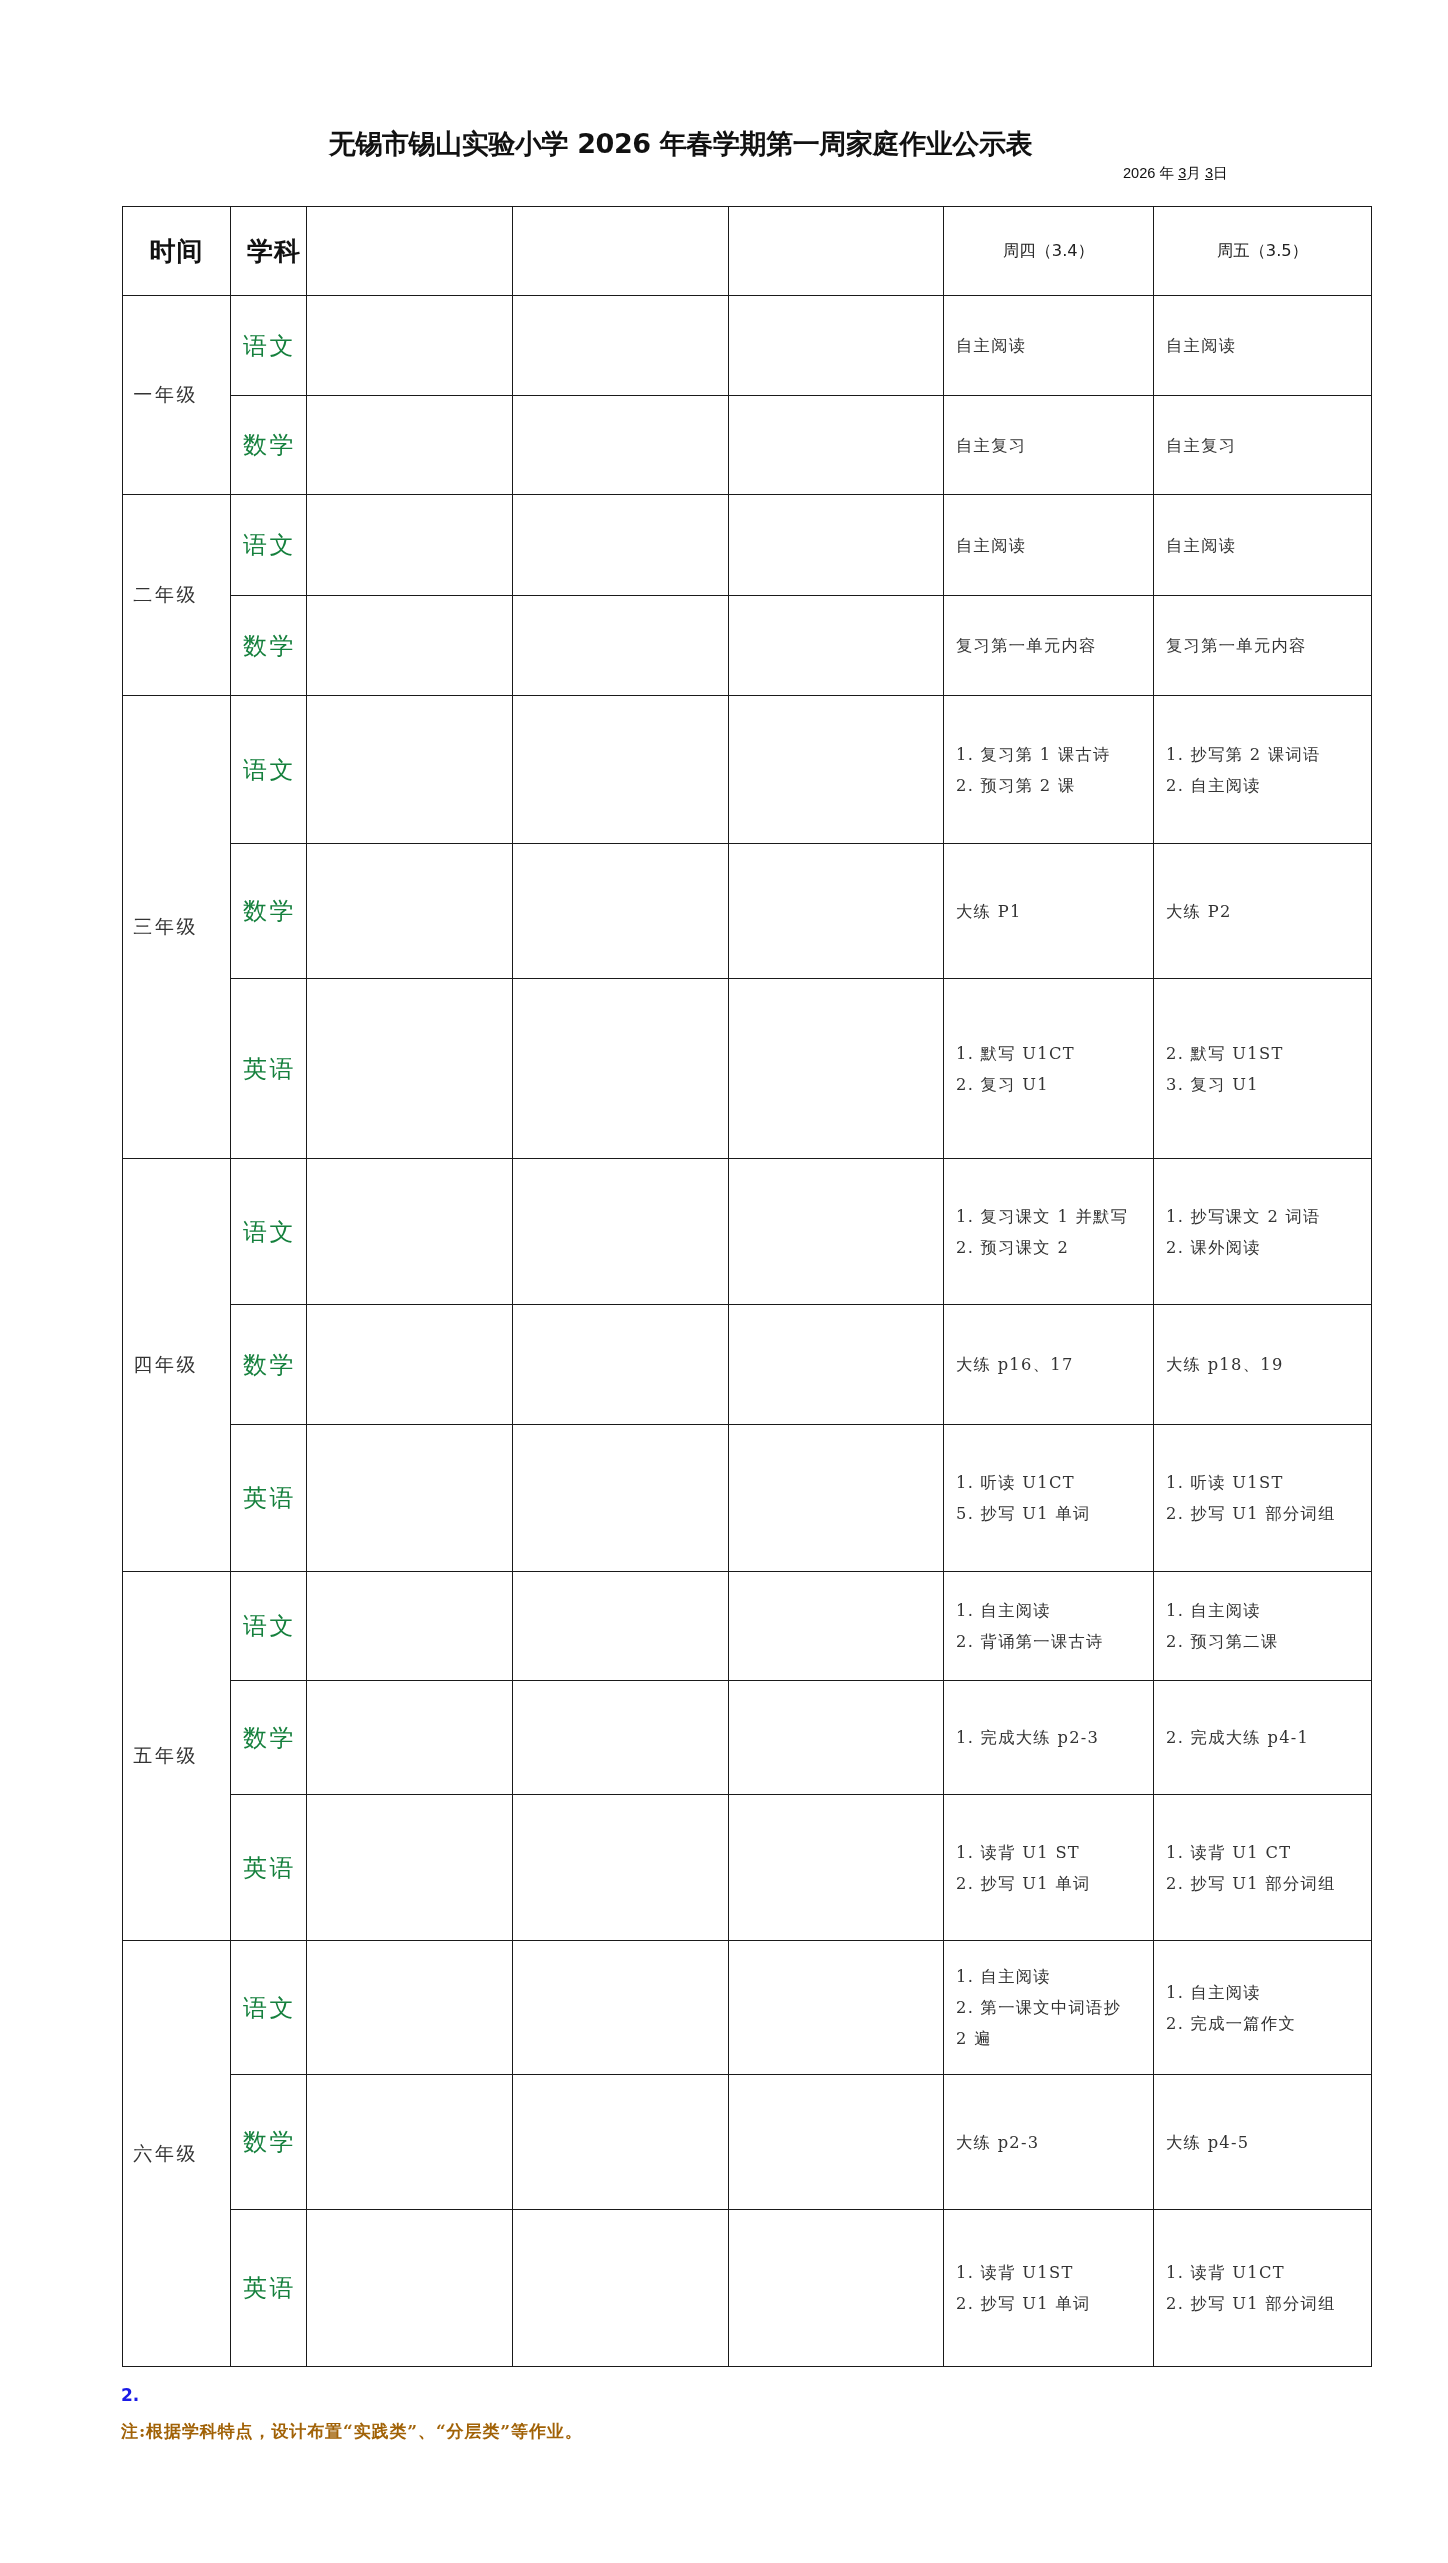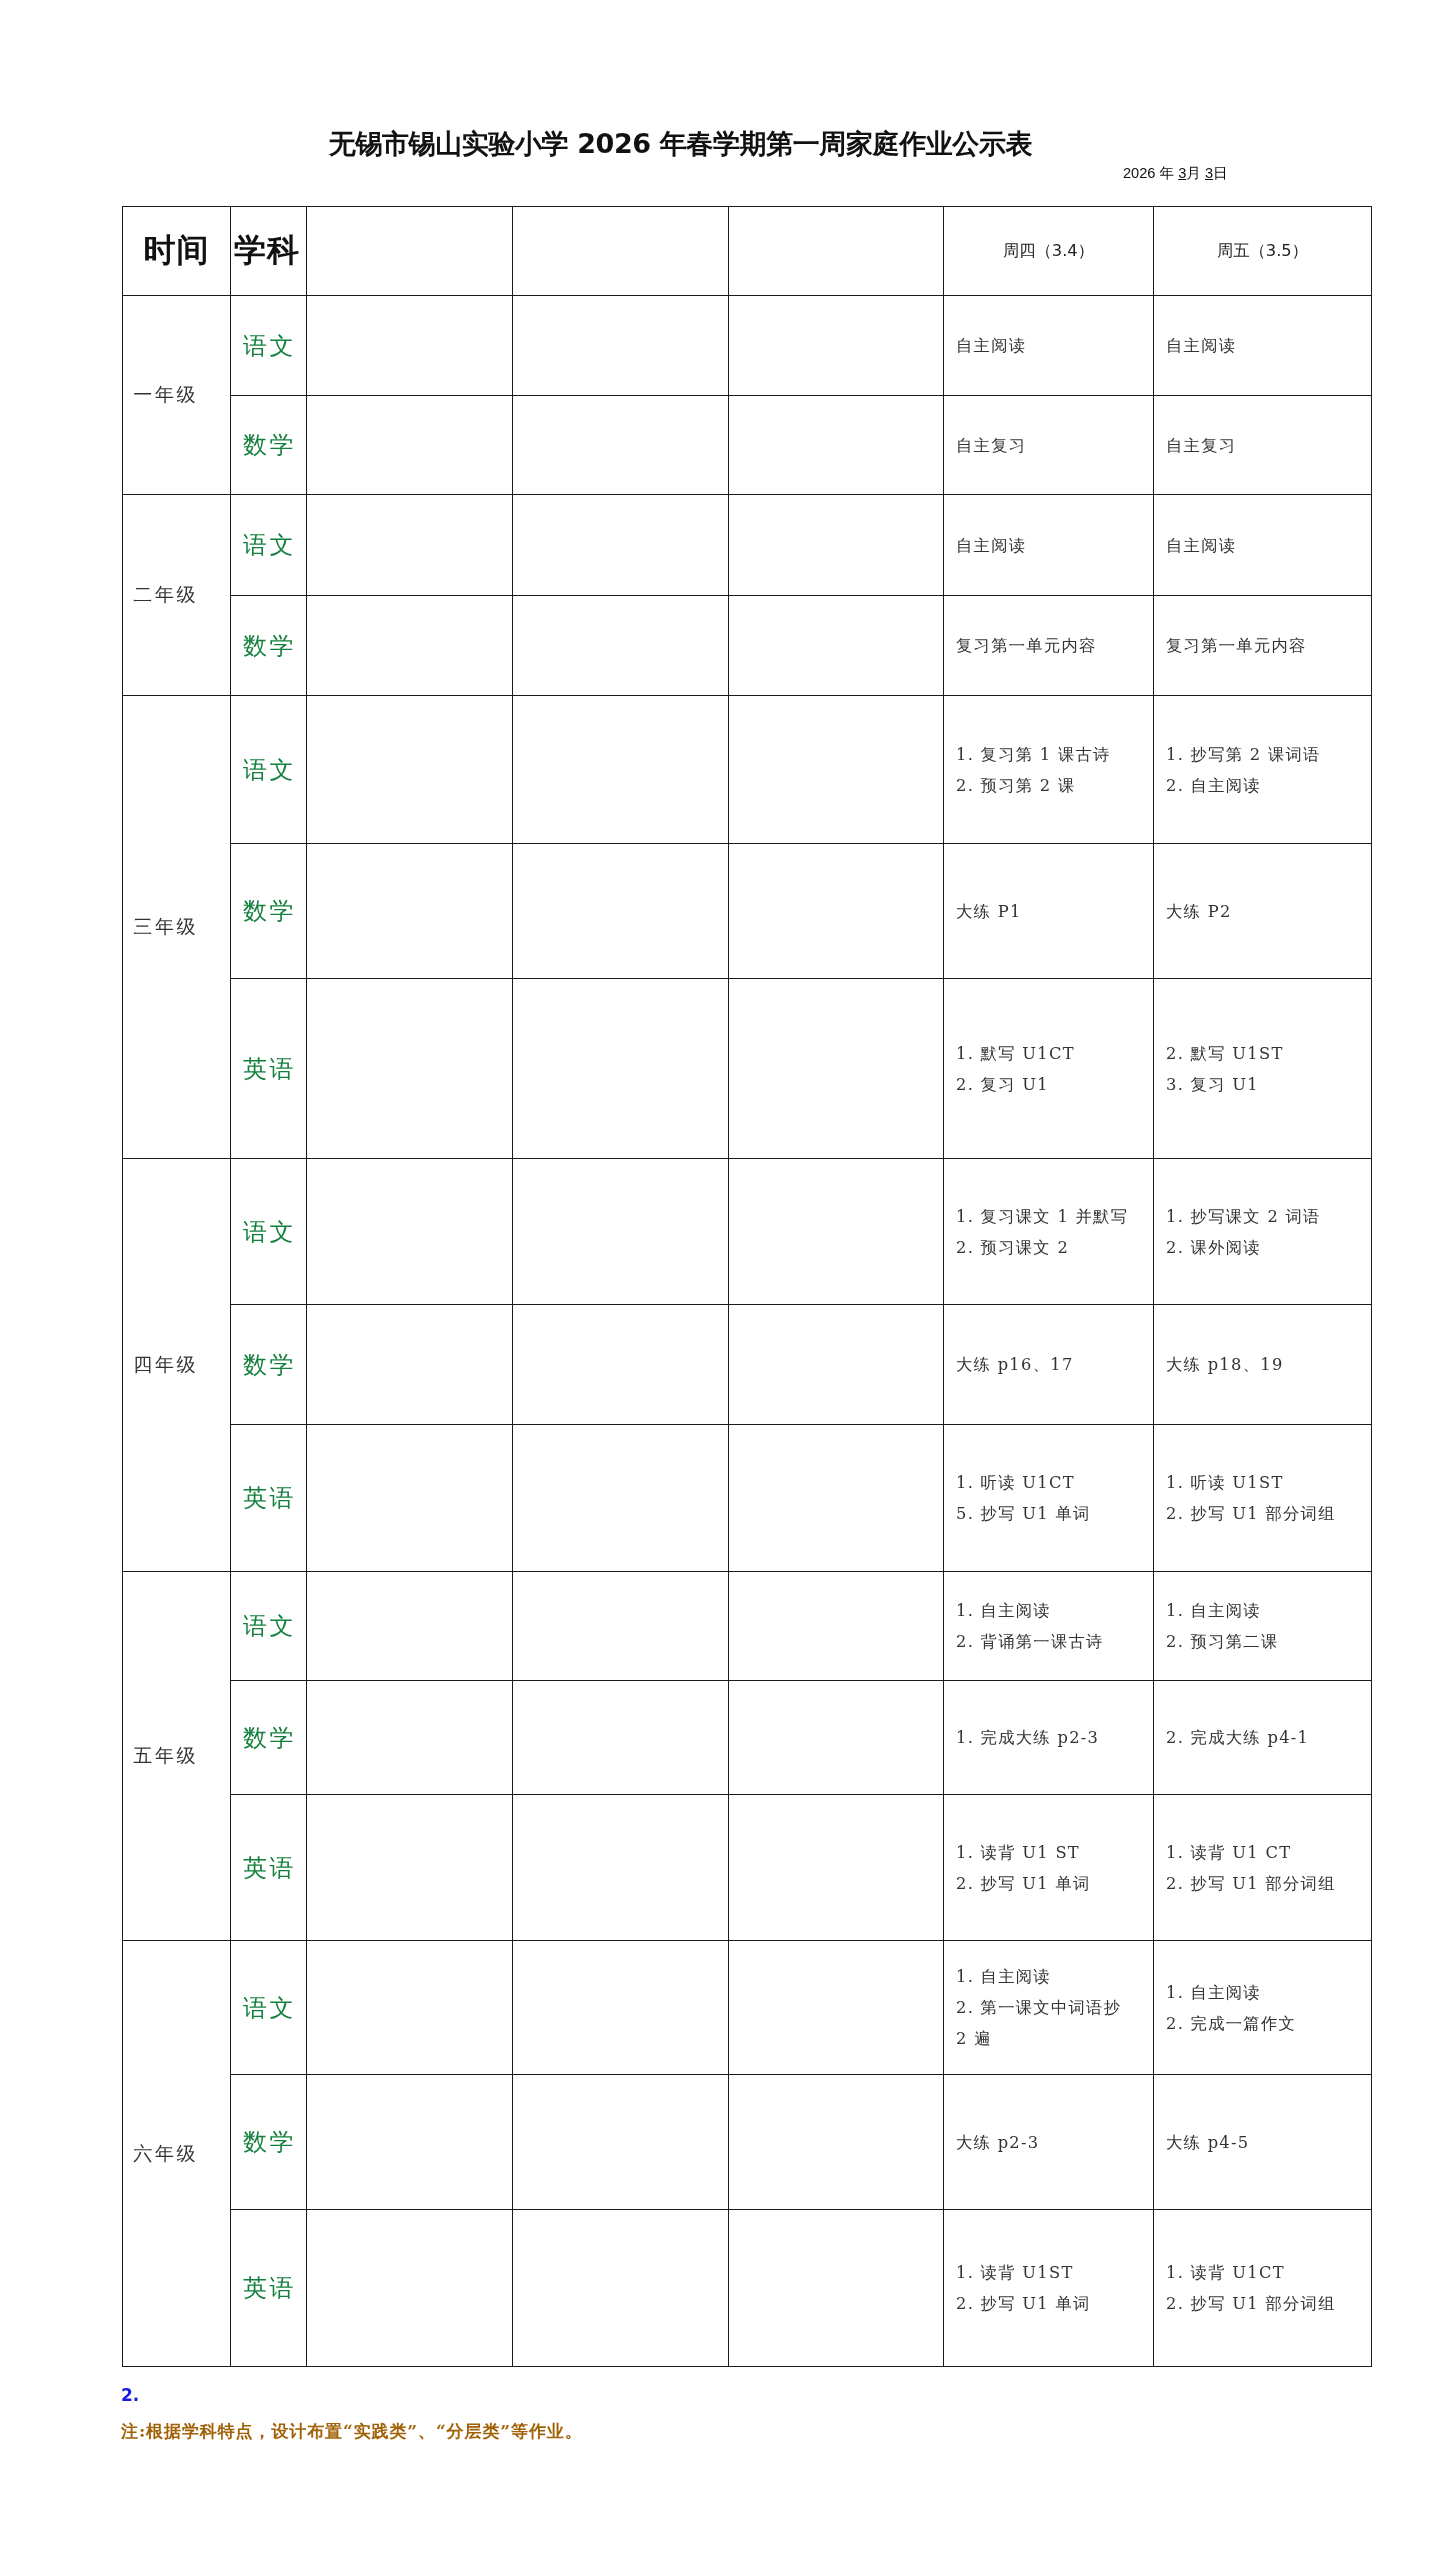--- a/index.html
+++ b/index.html
@@ -9,22 +9,22 @@
            font-family:"DejaVu Sans", "Liberation Sans", sans-serif; font-weight:bold;
            font-size:27px; letter-spacing:-0.4px; color:#111; }
   .title span { position:relative; left:-15.5px; }
   .date { position:absolute; left:1123px; top:164px; font-size:14.6px;
           font-family:"Liberation Sans", "DejaVu Sans", sans-serif; color:#111; }
   .date u { text-decoration: underline; }
   table.grid { position:absolute; left:122px; top:206px; width:1249px;
                border-collapse:collapse; table-layout:fixed; }
   table.grid td { border:1.7px solid #1a1a1a; padding:0; vertical-align:middle; }
   .hdr-big { font-family:Liberation Sans, sans-serif; font-weight:bold;
-             font-size:32px; text-align:center; color:#111; letter-spacing:0.9px; }
-  .hdr-big.left { text-align:left; padding-left:3px; }
+             font-size:26px; text-align:center; color:#111; letter-spacing:0.9px; }
+  .hdr-big.left { text-align:left; padding-left:16px; }
   .hdr-day { font-family:"DejaVu Sans", "Liberation Sans", sans-serif; font-size:16.3px;
              text-align:center; color:#222; }
   .grade { font-size:19px; text-align:left; padding-left:10.3px !important; letter-spacing:2.6px; color:#333; }
   .subject { font-size:24px; text-align:left; padding-left:12px !important; letter-spacing:2.6px; color:#15803d; }
   .task { font-size:16.3px; line-height:31px; padding-left:12px !important; color:#333; letter-spacing:1.3px;
           white-space:pre-line; }
   .note-num { position:absolute; left:121px; top:2385px; font-family:"DejaVu Sans", sans-serif;
               font-weight:bold; font-size:17px; color:#1a1ae6; }
   .note { position:absolute; left:121px; top:2420px; font-size:17px; color:#a16207;
           font-weight:bold; letter-spacing:0.9px; font-family:"DejaVu Serif", serif; }

